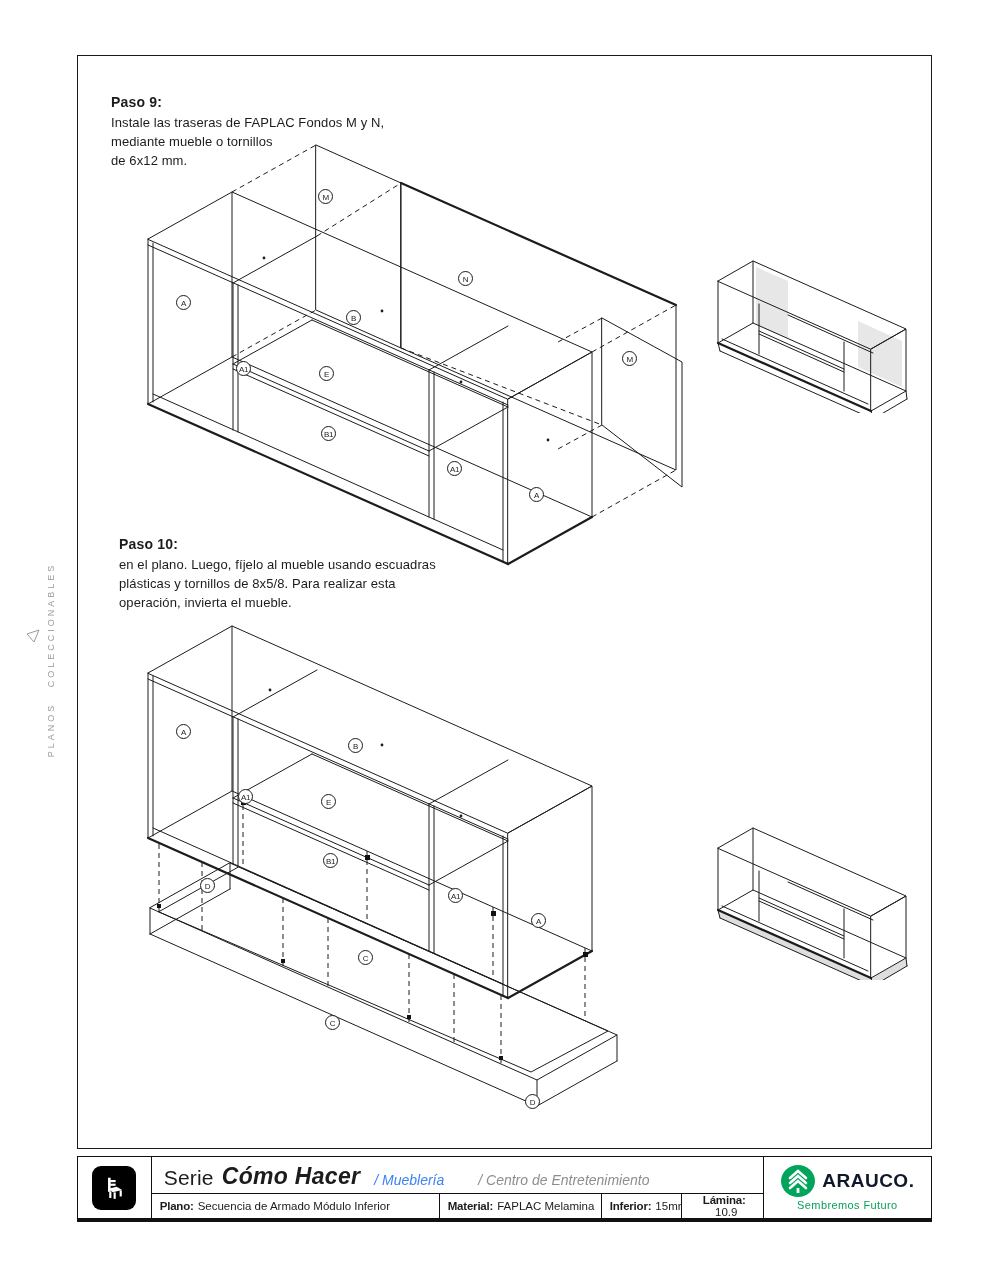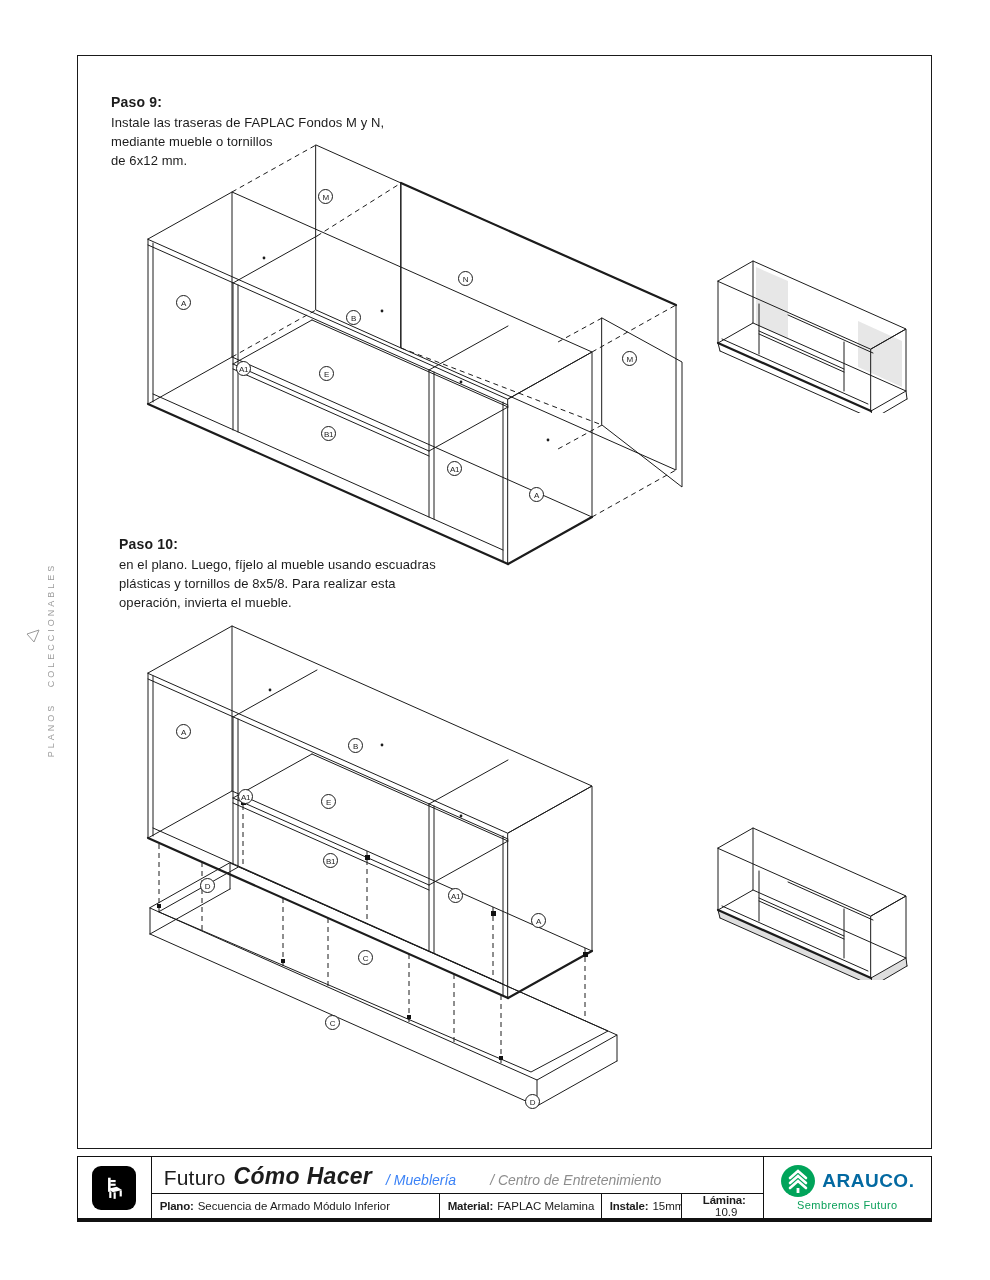--- a/index.html
+++ b/index.html
@@ -43,21 +43,21 @@
   .t-sub{font-size:14px;font-style:italic;color:#8d8d8d;margin-left:34px;padding-bottom:2px;}
   #field-row{flex:1;border-top:1.5px solid #111;display:flex;box-sizing:border-box;}
   .fcell{box-sizing:border-box;border-right:1.5px solid #111;display:flex;align-items:center;
         padding-left:8px;font-size:11.5px;white-space:nowrap;overflow:hidden;text-align:center;}
   .fcell:last-child{border-right:none;flex-direction:column;}
   .fcell b{margin-right:4px;letter-spacing:-0.2px;}
   #fc1{width:288px;} #fc2{width:162px;} #fc3{width:80px;} #fc4{width:81px;}
   #brand-cell{width:169px;border-left:1.5px solid #111;box-sizing:border-box;display:flex;
         flex-direction:column;align-items:center;justify-content:center;}
   #brand-row{display:flex;align-items:center;}
-  #brand-name{font-size:19px;font-weight:bold;color:#0369a1;letter-spacing:.5px;margin-left:6px;}
+  #brand-name{font-size:19px;font-weight:bold;color:#0f172a;letter-spacing:.5px;margin-left:6px;}
   #brand-tag{font-size:11px;color:#0aa05a;margin-top:1px;letter-spacing:.4px;}
   .ln{stroke:#1c1c1c;stroke-width:1;fill:none;stroke-linejoin:round;stroke-linecap:round;}
   .lnth{stroke:#1c1c1c;stroke-width:2.2;fill:none;stroke-linecap:round;}
   .lnd{stroke:#1c1c1c;stroke-width:1;fill:none;stroke-dasharray:5 4;}
   .dot{fill:#1c1c1c;}
   .shade{fill:#e7e7e7;stroke:none;}
   .shade2{fill:#dedede;stroke:none;}
 </style>
 </head>
 <body>
@@ -272,36 +272,36 @@
             <polygon points="6.5,12.8 14.5,10.8 19.5,13.8 11,16"></polygon>
             <rect x="7.6" y="15.2" width="2" height="6"></rect>
             <rect x="11.6" y="16" width="2" height="6"></rect>
             <rect x="17.2" y="14.2" width="2" height="5.6"></rect>
           </g>
         </svg>
       </div>
     </div>
     <div id="mid-cell">
       <div id="title-row">
-        <span class="t-serie">Futuro</span>
+        <span class="t-serie">Serie</span>
         <span class="t-name">Cómo Hacer</span>
         <span class="t-cat">/ Mueblería</span>
         <span class="t-sub">/ Centro de Entretenimiento</span>
       </div>
       <div id="field-row">
         <div class="fcell" id="fc1">
           <b>Plano:</b>
           <span>Secuencia de Armado Módulo Inferior</span>
         </div>
         <div class="fcell" id="fc2">
           <b>Material:</b>
           <span>FAPLAC Melamina</span>
         </div>
         <div class="fcell" id="fc3">
-          <b>Instale:</b>
+          <b>Inferior:</b>
           <span>15mm</span>
         </div>
         <div class="fcell" id="fc4">
           <b>Lámina:</b>
           <span>10.9</span>
         </div>
       </div>
     </div>
     <div id="brand-cell">
       <div id="brand-row">

